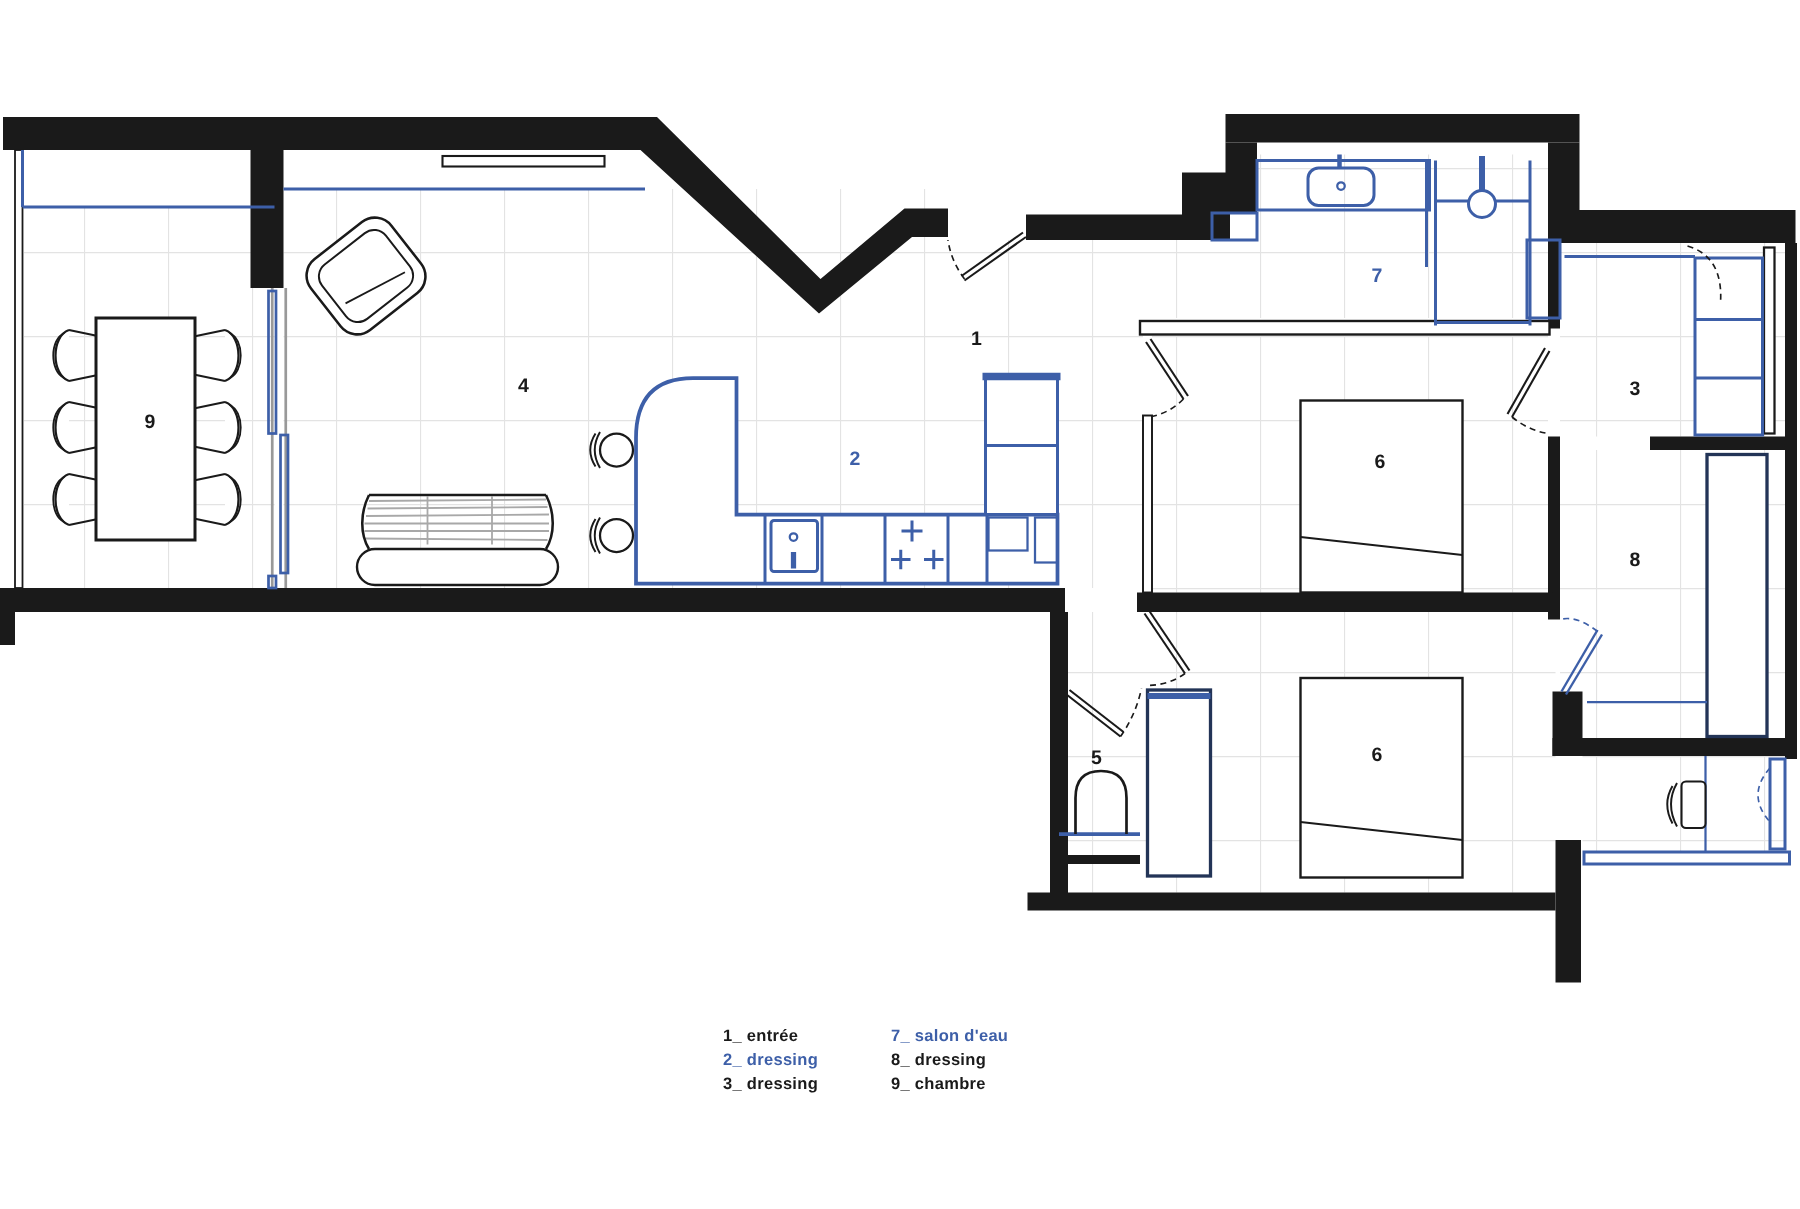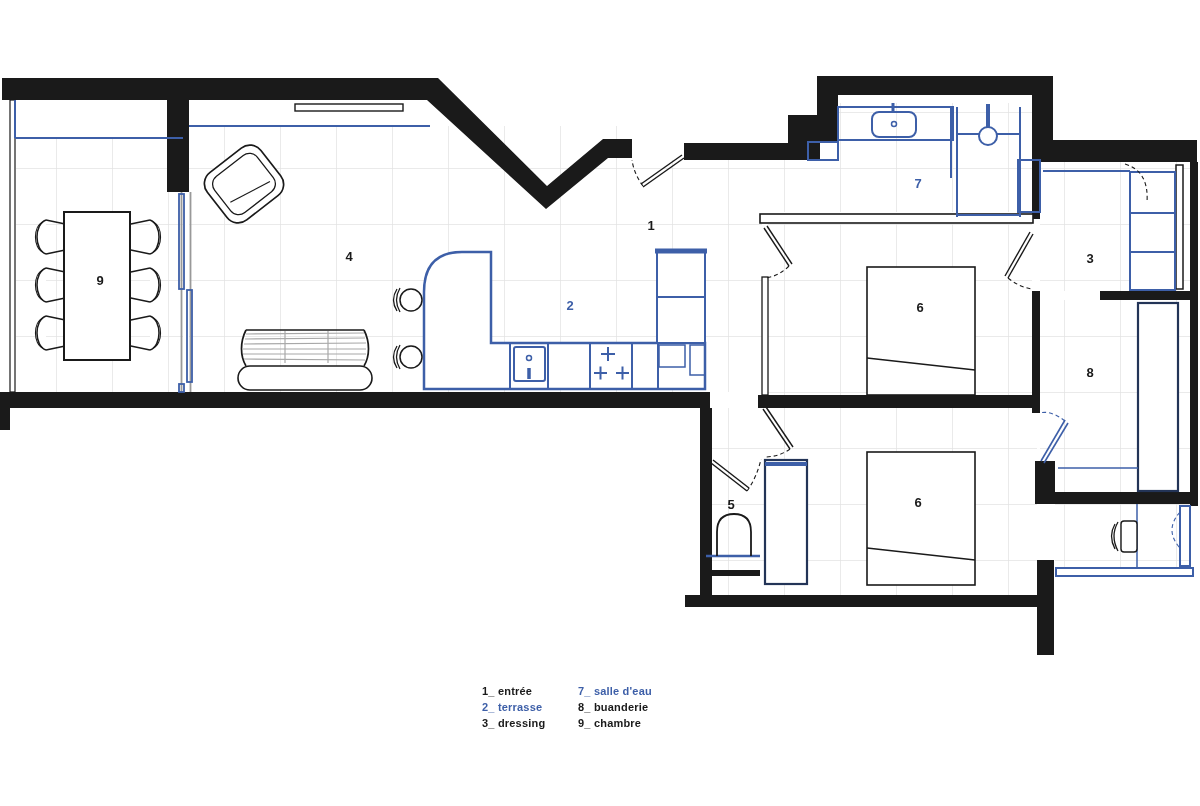--- a/index.html
+++ b/index.html
@@ -1,20 +1,20 @@
 <!DOCTYPE html>
 <html><head>
 <meta charset="utf-8">
 <style>
   html,body{margin:0;padding:0;background:#ffffff;}
   #stage{position:relative;width:1200px;height:806px;background:#fff;overflow:hidden;
          font-family:"Liberation Sans",sans-serif;}
   svg{position:absolute;left:0;top:0;}
   .room-label{font-family:"Liberation Sans",sans-serif;font-size:13px;font-weight:bold;}
-  #legend{position:absolute;left:482px;top:683px;display:flex;gap:0;
+  #legend{position:absolute;left:482px;top:683px;display:flex;gap:16px;
           font-size:11px;font-weight:bold;color:#1a1a1a;letter-spacing:.2px;}
   .legend-col{line-height:16px;white-space:nowrap;}
   .legend-col:nth-child(1){width:96px;}
   .legend-col:nth-child(2){width:94px;}
   .accent{color:#3d5fa8;}
 </style>
 </head>
 <body>
 
 <div id="stage">
@@ -269,22 +269,22 @@
         <text x="918" y="507" class="room-label" text-anchor="middle" fill="#1a1a1a">6</text>
         <text x="918" y="188" class="room-label" text-anchor="middle" fill="#3d5fa8">7</text>
         <text x="1090" y="377" class="room-label" text-anchor="middle" fill="#1a1a1a">8</text>
         <text x="100" y="285" class="room-label" text-anchor="middle" fill="#1a1a1a">9</text>
       </g>
 </svg>
 
 <div id="legend">
       <div class="legend-col">
         <div class="">1_ entrée</div>
-        <div class="accent">2_ terrasse</div>
+        <div class="accent">2_ dressing</div>
         <div class="">3_ dressing</div>
       </div>
       <div class="legend-col">
-        <div class="accent">7_ salle d'eau</div>
-        <div class="">8_ buanderie</div>
+        <div class="accent">7_ salon d'eau</div>
+        <div class="">8_ dressing</div>
         <div class="">9_ chambre</div>
       </div>
     </div>
 </div>
 
 </body></html>

